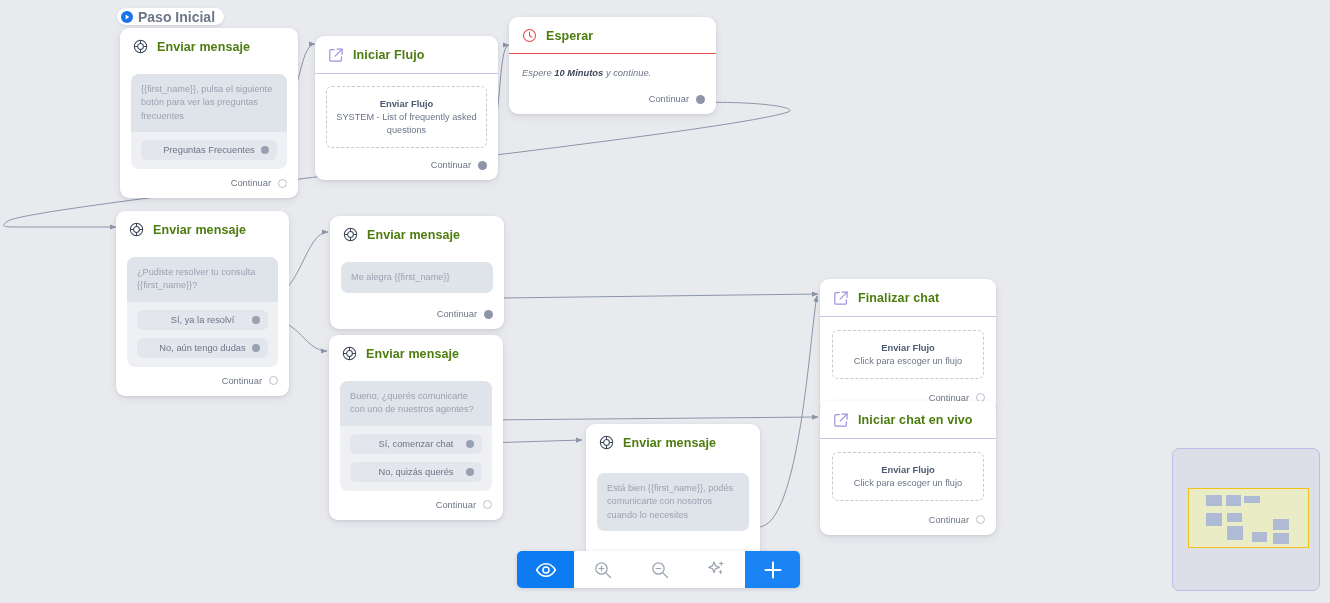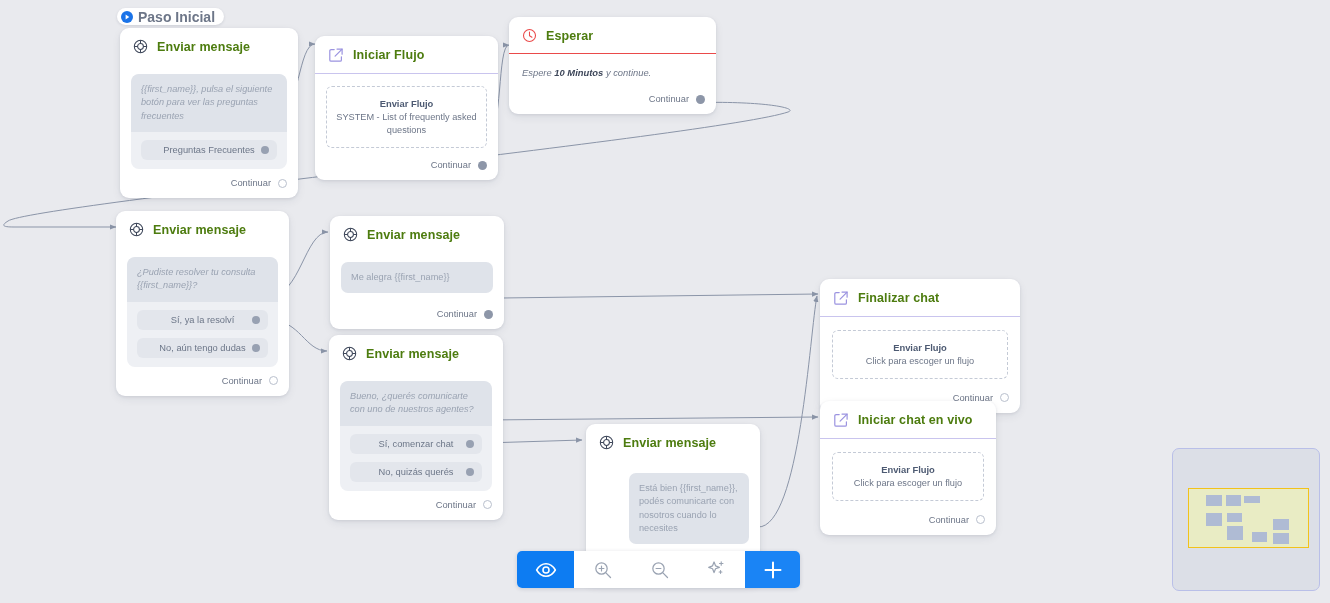--- a/index.html
+++ b/index.html
@@ -68,21 +68,21 @@
     font-size: 9.2px;
     line-height: 1.45;
     color: #9aa3b2;
   }
   .bubble-wrap {
     background: #eef0f4;
     border-radius: 8px;
     padding: 0 0 9px 0;
     overflow: hidden;
   }
-  .bubble-wrap .bubble { border-radius: 7px 7px 0 0; font-style: italic; }
+  .bubble-wrap .bubble { border-radius: 7px 7px 0 0; }
   .choice {
     margin: 8px 10px 0 10px;
     background: #e3e6ec;
     border-radius: 6px;
     height: 20px;
     display: flex;
     align-items: center;
     justify-content: center;
     position: relative;
     font-size: 9.3px;
@@ -412,30 +412,30 @@
     <div class="node-header">
       <span class="icon">
         <svg width="15" height="15" viewBox="0 0 16 16">
           <circle cx="8" cy="8" r="6.6" fill="none" stroke="#3d4659" stroke-width="1.1"></circle>
           <circle cx="8" cy="8" r="3.1" fill="none" stroke="#3d4659" stroke-width="1.1"></circle>
           <path d="M8,1.4 L8,4.9 M8,11.1 L8,14.6 M1.4,8 L4.9,8 M11.1,8 L14.6,8" stroke="#3d4659" stroke-width="1.1"></path>
         </svg>
       </span>
       <span class="title">Enviar mensaje</span>
     </div>
-    <div class="node-body" style="padding-top:13px;margin-left:32px;">
+    <div class="node-body" style="padding-top:13px;">
       <div class="bubble" style="border-radius:7px;">Está bien {{first_name}}, podés comunicarte con nosotros cuando lo necesites</div>
     </div>
     <div class="node-footer" style="padding-top:20px;">
       <span>Continuar</span>
       <span class="port filled"></span>
     </div>
   </div>
 
-  <div class="node" style="left:820px; top:279px; width:200px;">
+  <div class="node" style="left:820px; top:279px; width:176px;">
     <div class="node-header">
       <span class="icon">
         <svg width="16" height="16" viewBox="0 0 16 16">
           <path d="M6.2,2.6 H3.1 A1.3,1.3 0 0 0 1.8,3.9 V12.9 A1.3,1.3 0 0 0 3.1,14.2 H12.1 A1.3,1.3 0 0 0 13.4,12.9 V9.8" fill="none" stroke="#9b93e0" stroke-width="1.2" stroke-linecap="round"></path>
           <path d="M9,2.1 H14.1 V7.2" fill="none" stroke="#9b93e0" stroke-width="1.2" stroke-linecap="round" stroke-linejoin="round"></path>
           <path d="M14.1,2.1 L7.1,9.1" fill="none" stroke="#9b93e0" stroke-width="1.2" stroke-linecap="round"></path>
         </svg>
       </span>
       <span class="title">Finalizar chat</span>
     </div>

